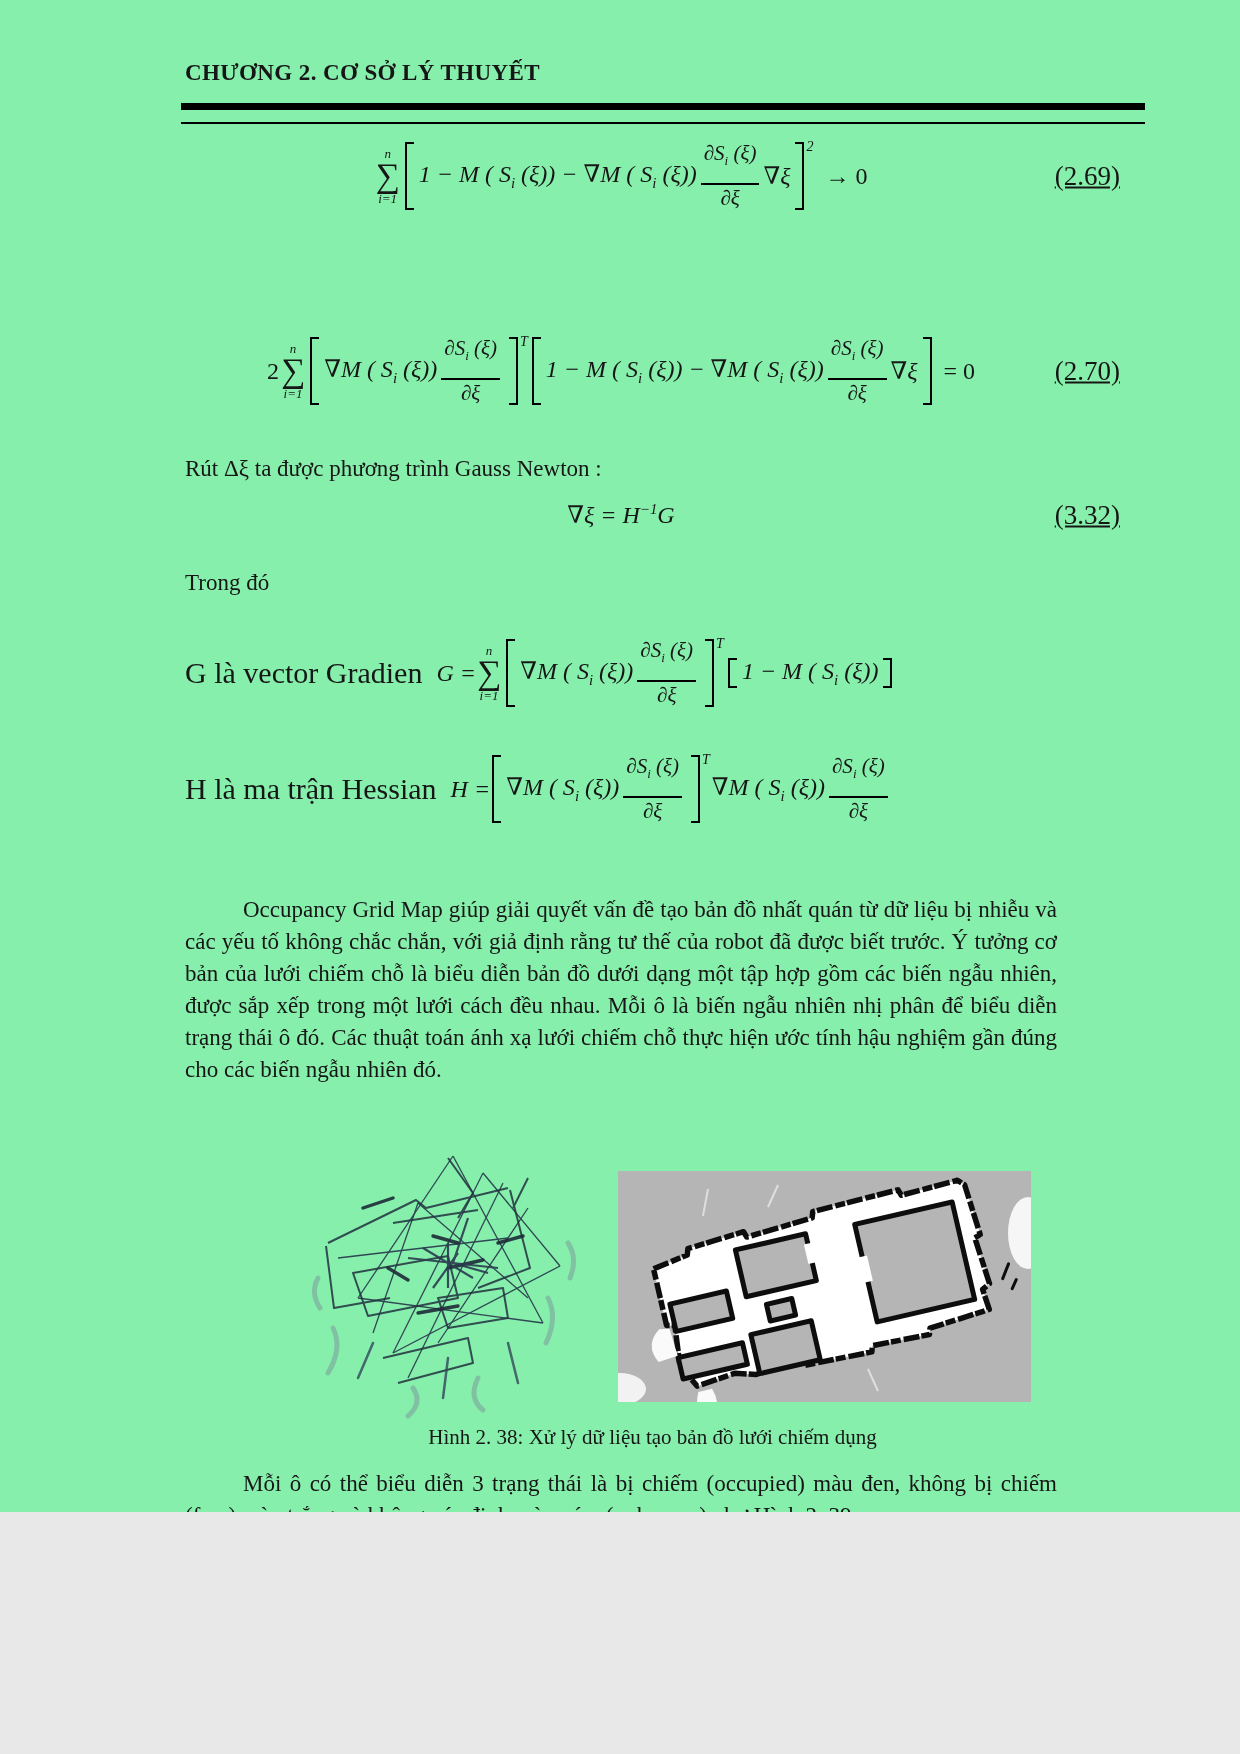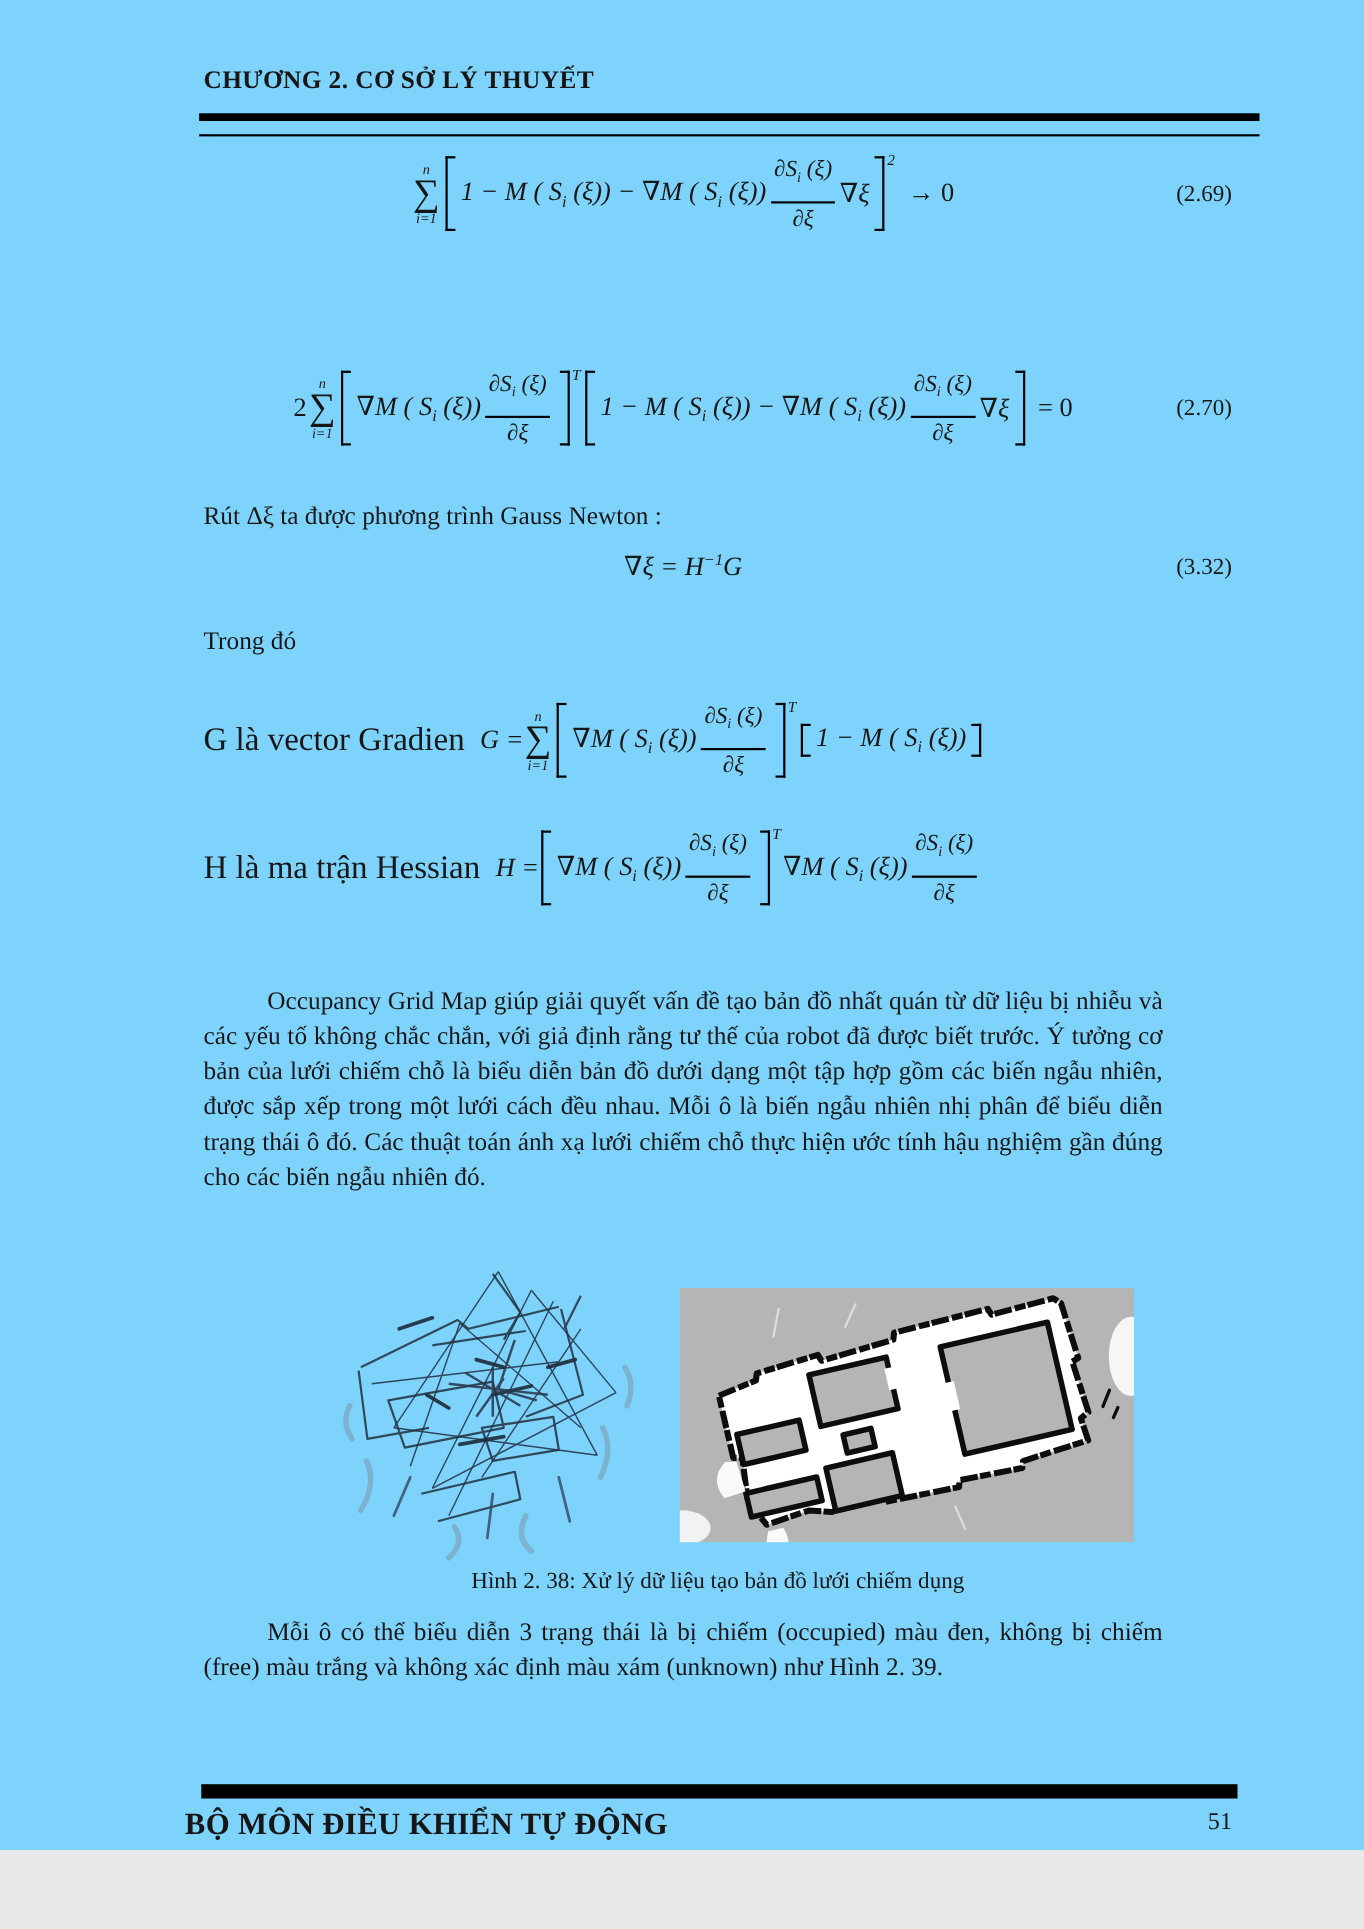--- a/index.html
+++ b/index.html
@@ -1,20 +1,20 @@
 <!DOCTYPE html>
 <html><head>
 <meta charset="utf-8">
 <style>
   html,body{margin:0;padding:0;background:#e8e8e8;}
   .page{
     position:relative;
-    width:1240px;height:1682px;
+    width:1240px;height:1512px;
     margin:0 auto;
-    background:#7dd3fc;
+    background:#86efac;
     font-family:"Liberation Serif","DejaVu Serif",serif;
     color:#161616;
     overflow:hidden;
   }
   
   .header-title{
     position:absolute;left:185px;top:60px;
     font-size:23px;font-weight:bold;letter-spacing:.4px;
   }
   .header-rule{
@@ -58,21 +58,21 @@
   
   .eq-abs{
     position:absolute;left:185px;width:935px;
     display:flex;align-items:center;
   }
   .eq-abs .centerwrap{
     width:872px;display:flex;justify-content:center;align-items:center;
   }
   .eq-num{
     position:absolute;right:0;top:50%;transform:translateY(-50%);
-    font-size:21px;font-style:normal;
+    font-size:27px;font-style:normal;text-decoration:underline;
   }
   .math{font-style:italic;font-size:24px;white-space:nowrap;}
   .mathrow{display:flex;align-items:center;}
   .lbl{font-style:normal;font-size:30px;margin-right:14px;white-space:nowrap;}
   .coef{font-style:normal;font-size:24px;margin-right:1px;}
   .tail{font-style:normal;font-size:24px;margin-left:10px;white-space:nowrap;}
   sub{font-size:.62em;}
   sup{font-size:.62em;}
   .sum{
     display:inline-flex;flex-direction:column;align-items:center;

